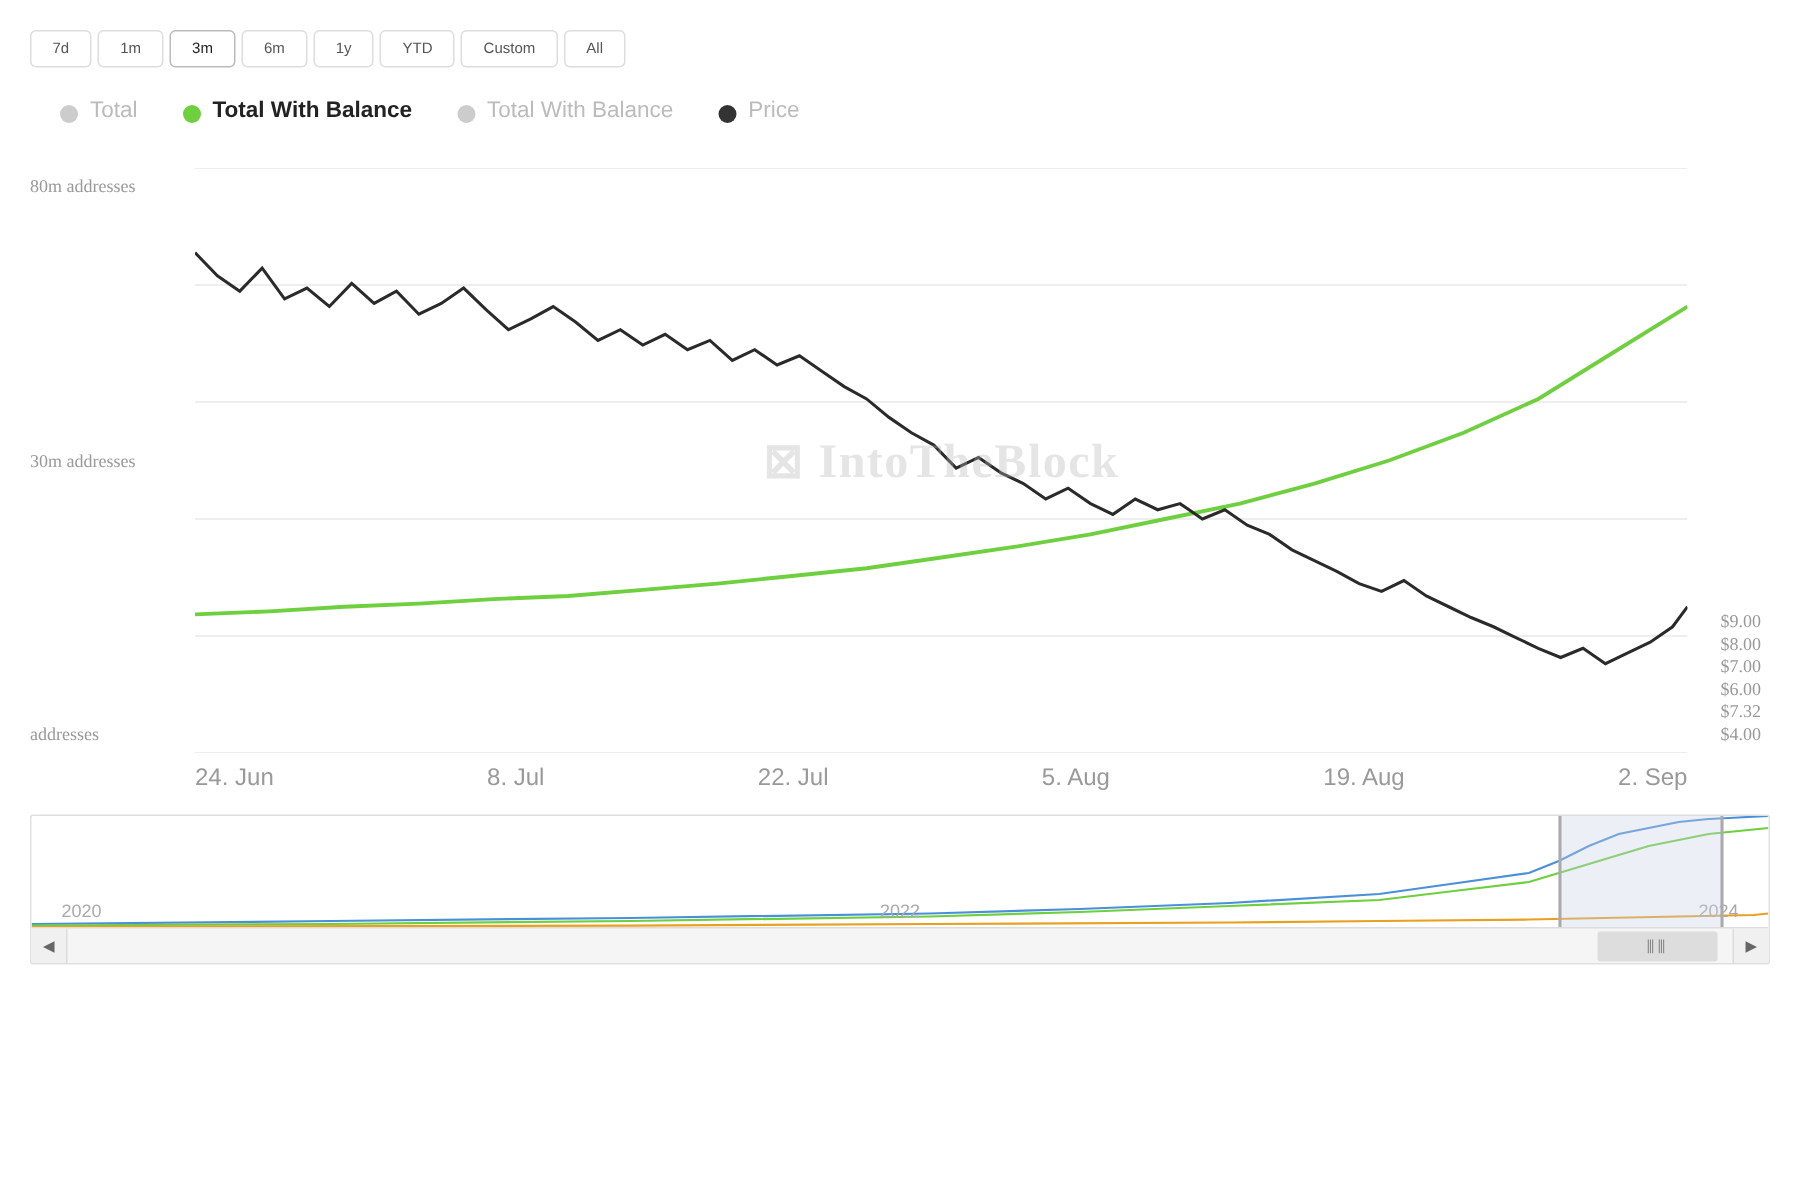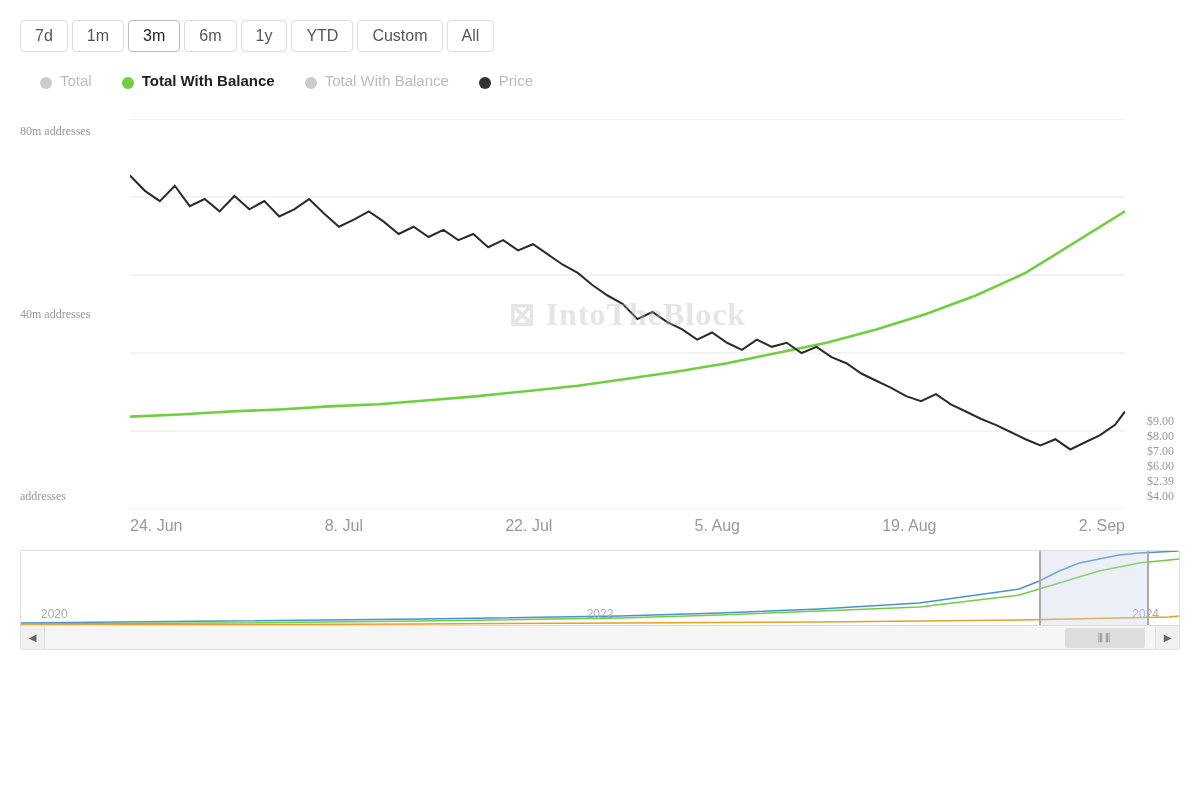--- a/index.html
+++ b/index.html
@@ -22,21 +22,21 @@
       gap: 4px;
       margin-bottom: 20px;
       padding-left: 10px;
     }
     .time-btn {
       padding: 6px 14px;
       border: 1px solid #ddd;
       border-radius: 4px;
       background: #fff;
       cursor: pointer;
-      font-size: 16px;
+      font-size: 10px;
       color: #555;
     }
     .time-btn.active {
       font-weight: 400;
       color: #222;
       border-color: #bbb;
     }
     
     .legend {
       display: flex;
@@ -246,30 +246,30 @@
         <div class="legend-dot" style="background-color: rgb(51, 51, 51);"></div>
         <span class="legend-label" style="color: rgb(187, 187, 187);">Price</span>
       </div>
     </div>
 
   <div class="chart-wrapper">
     <div class="main-chart">
 
       <div class="y-axis-left">
         <span class="y-label">80m addresses</span>
-        <span class="y-label">40m addresses</span>
+        <span class="y-label">30m addresses</span>
         <span class="y-label">addresses</span>
       </div>
 
       <div class="y-axis-right">
         <span class="y-label">$9.00</span>
         <span class="y-label">$8.00</span>
         <span class="y-label">$7.00</span>
         <span class="y-label">$6.00</span>
-        <span class="y-label">$2.39</span>
+        <span class="y-label">$7.32</span>
         <span class="y-label">$4.00</span>
       </div>
 
       <div class="chart-svg-container">
         <div class="watermark">⊠ IntoTheBlock</div>
         <svg width="100%" height="100%" viewBox="0 0 1000 380" preserveAspectRatio="none">
 
           <line x1="0" y1="0" x2="1000" y2="0" stroke="#e8e8e8" stroke-width="1"></line>
           <line x1="0" y1="76" x2="1000" y2="76" stroke="#e8e8e8" stroke-width="1"></line>
           <line x1="0" y1="152" x2="1000" y2="152" stroke="#e8e8e8" stroke-width="1"></line>

